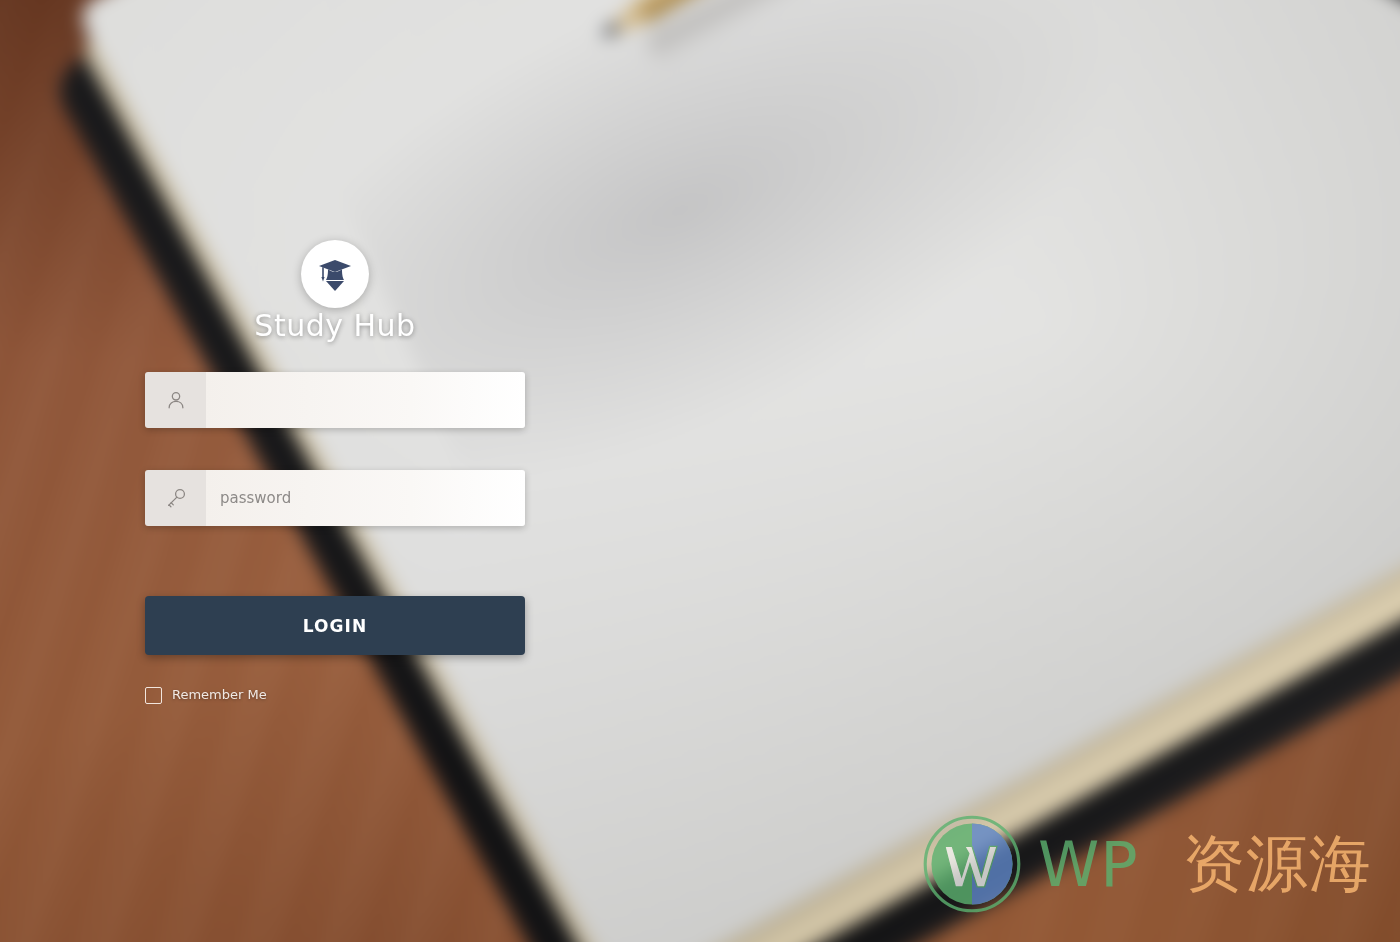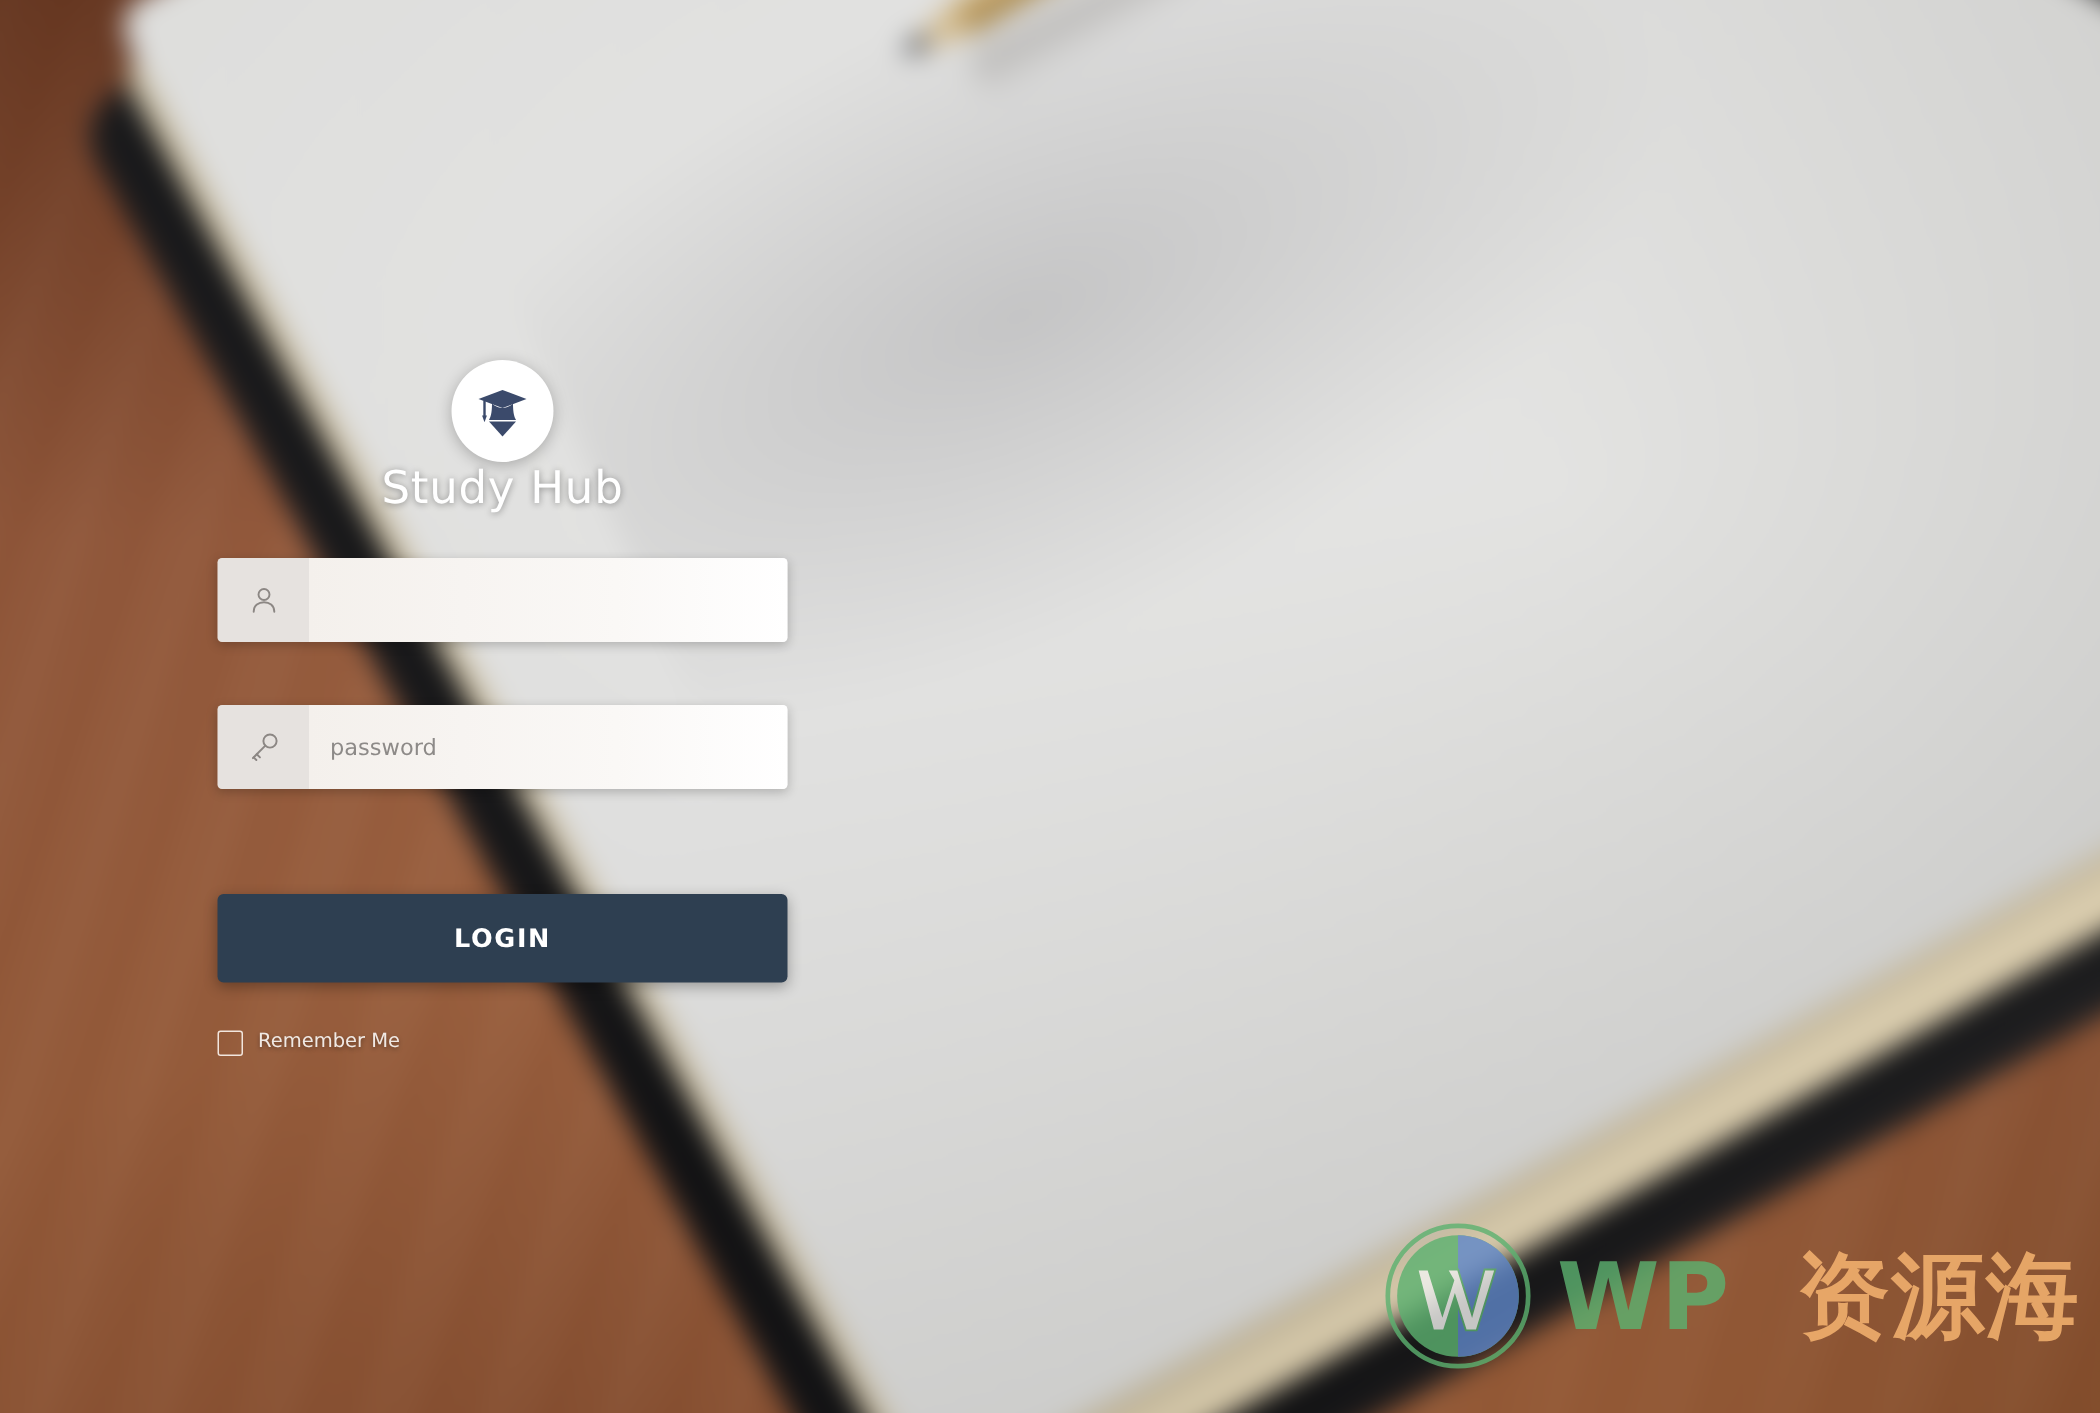--- a/index.html
+++ b/index.html
@@ -241,21 +241,21 @@
   
   .watermark {
     position:absolute;
     left:920px; top:812px;
     display:flex; align-items:center;
     gap:14px;
     opacity:0.80;
   }
   .wm-text {
     font-size:62px;
-    font-weight:bold;
+    font-weight:normal;
     letter-spacing:1px;
     font-family:"DejaVu Sans", sans-serif;
     display:flex; align-items:center;
   }
   .wm-wp { color:#5cb270; }
   .wm-cn { color:#fdba74;margin-left:44px; }
 </style>
 </head>
 <body>
 

